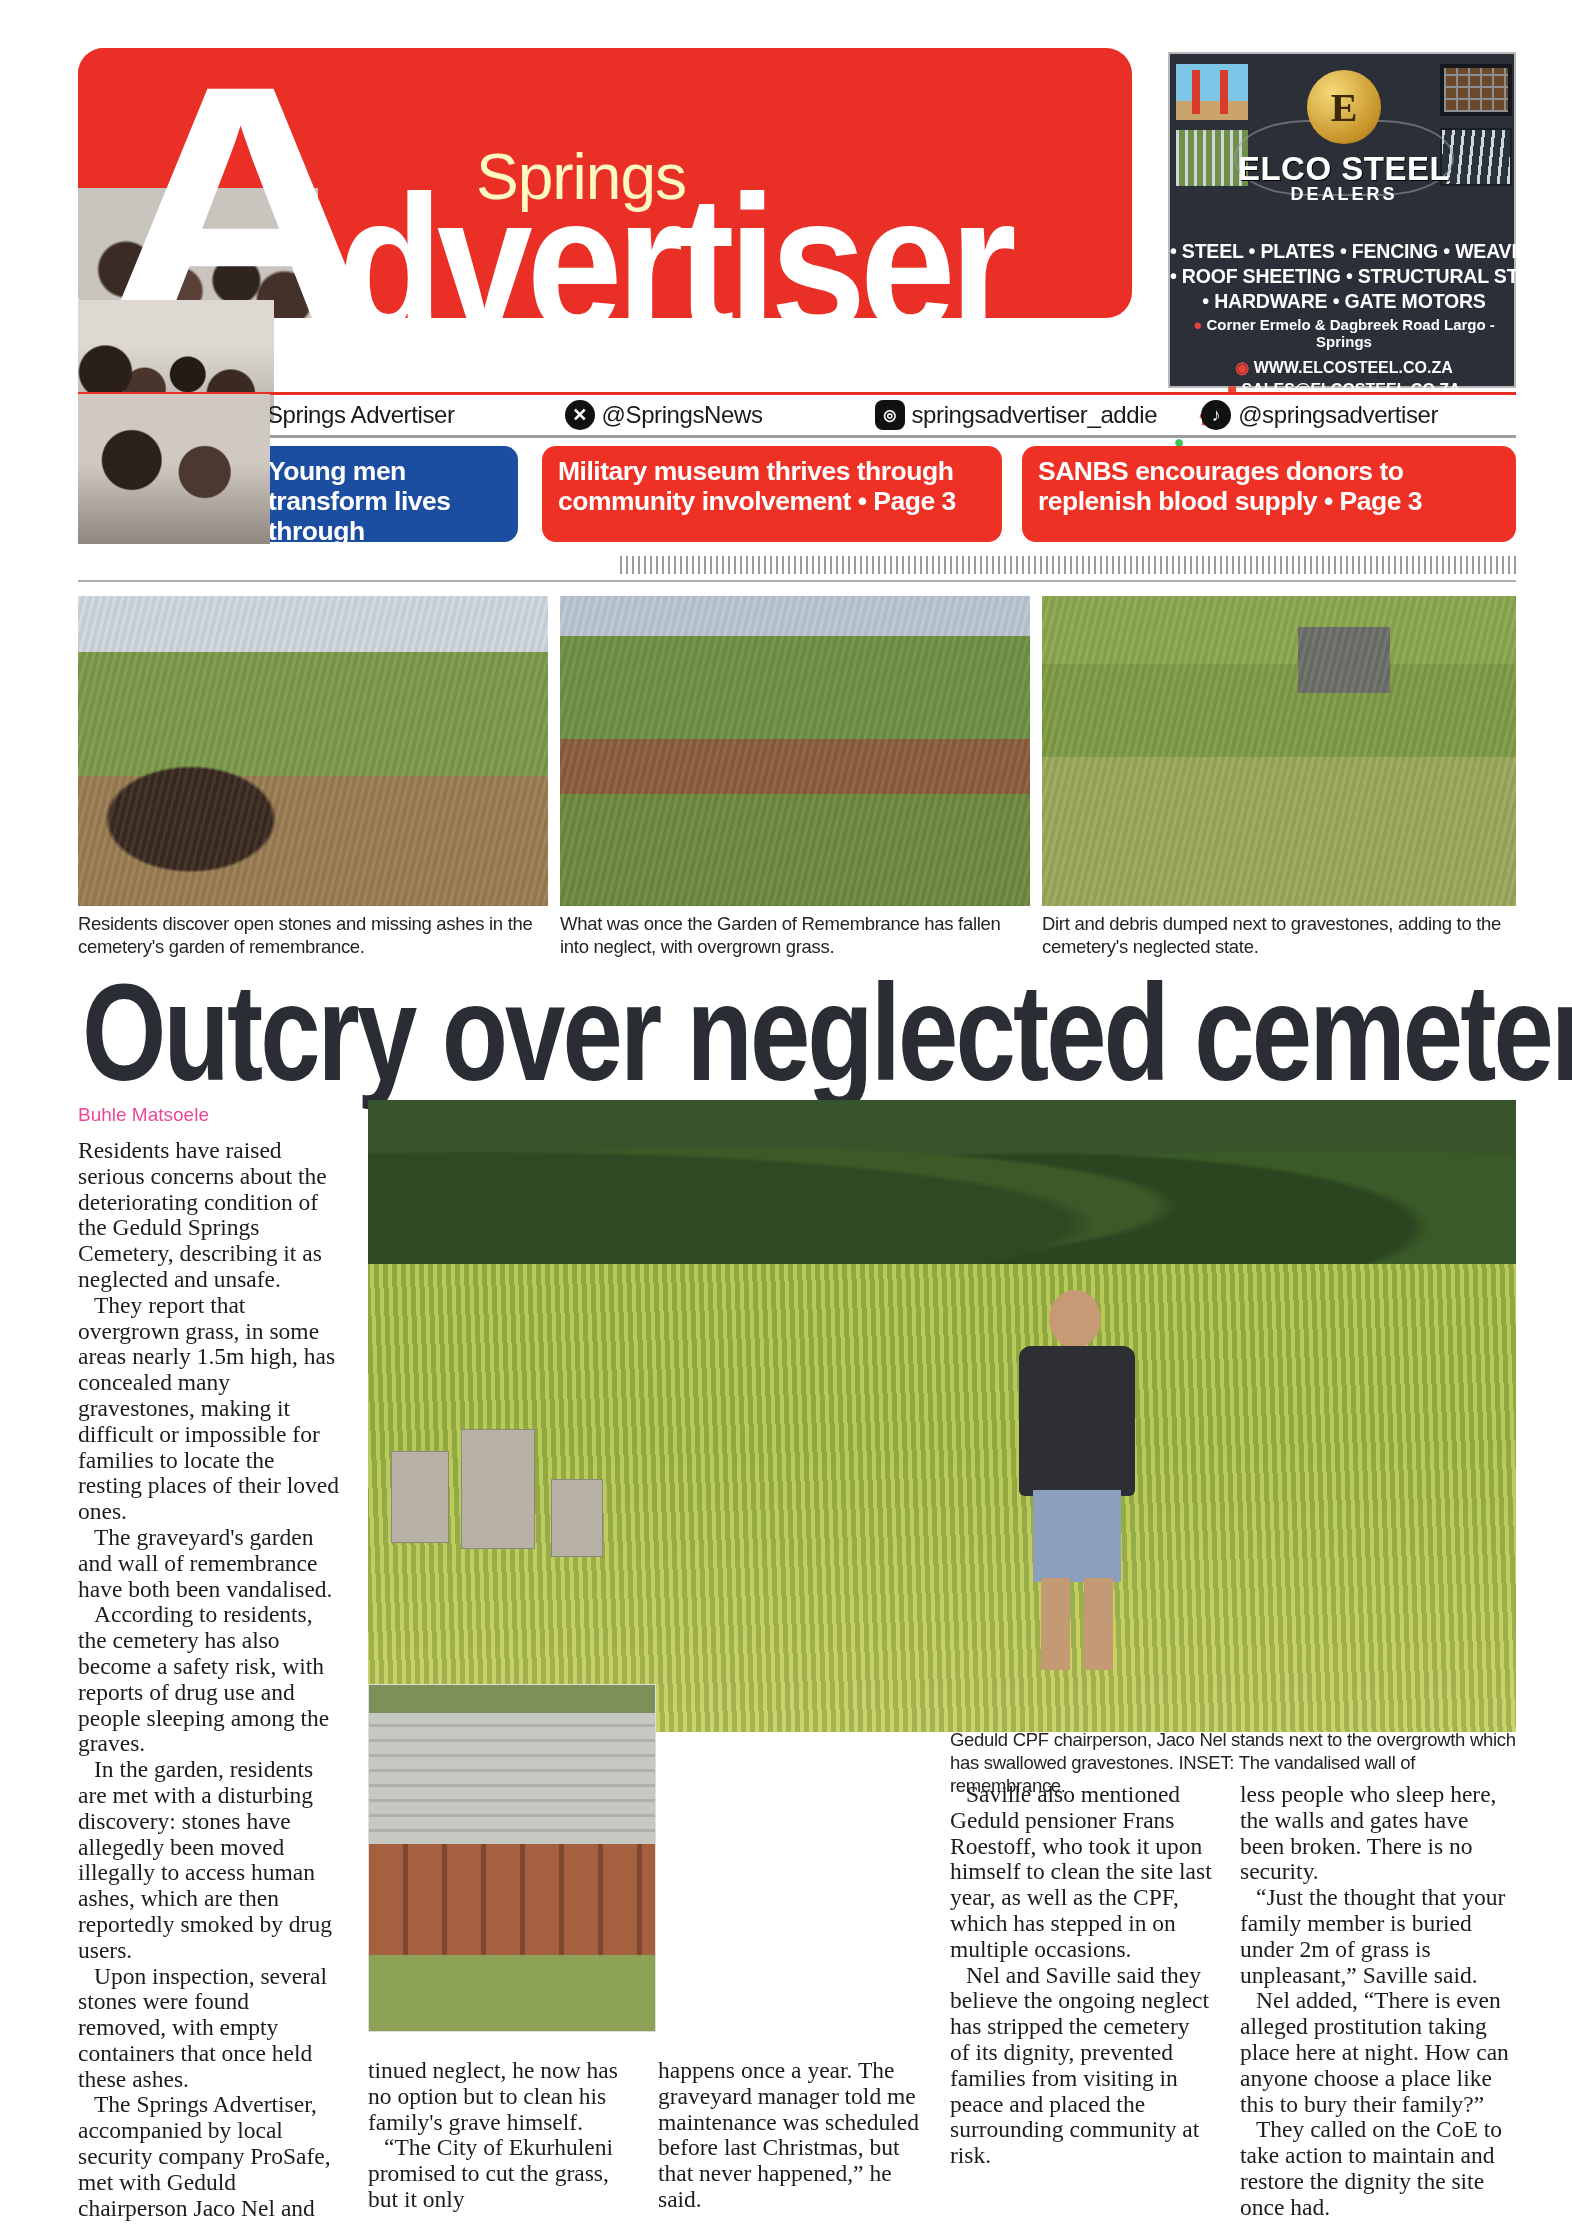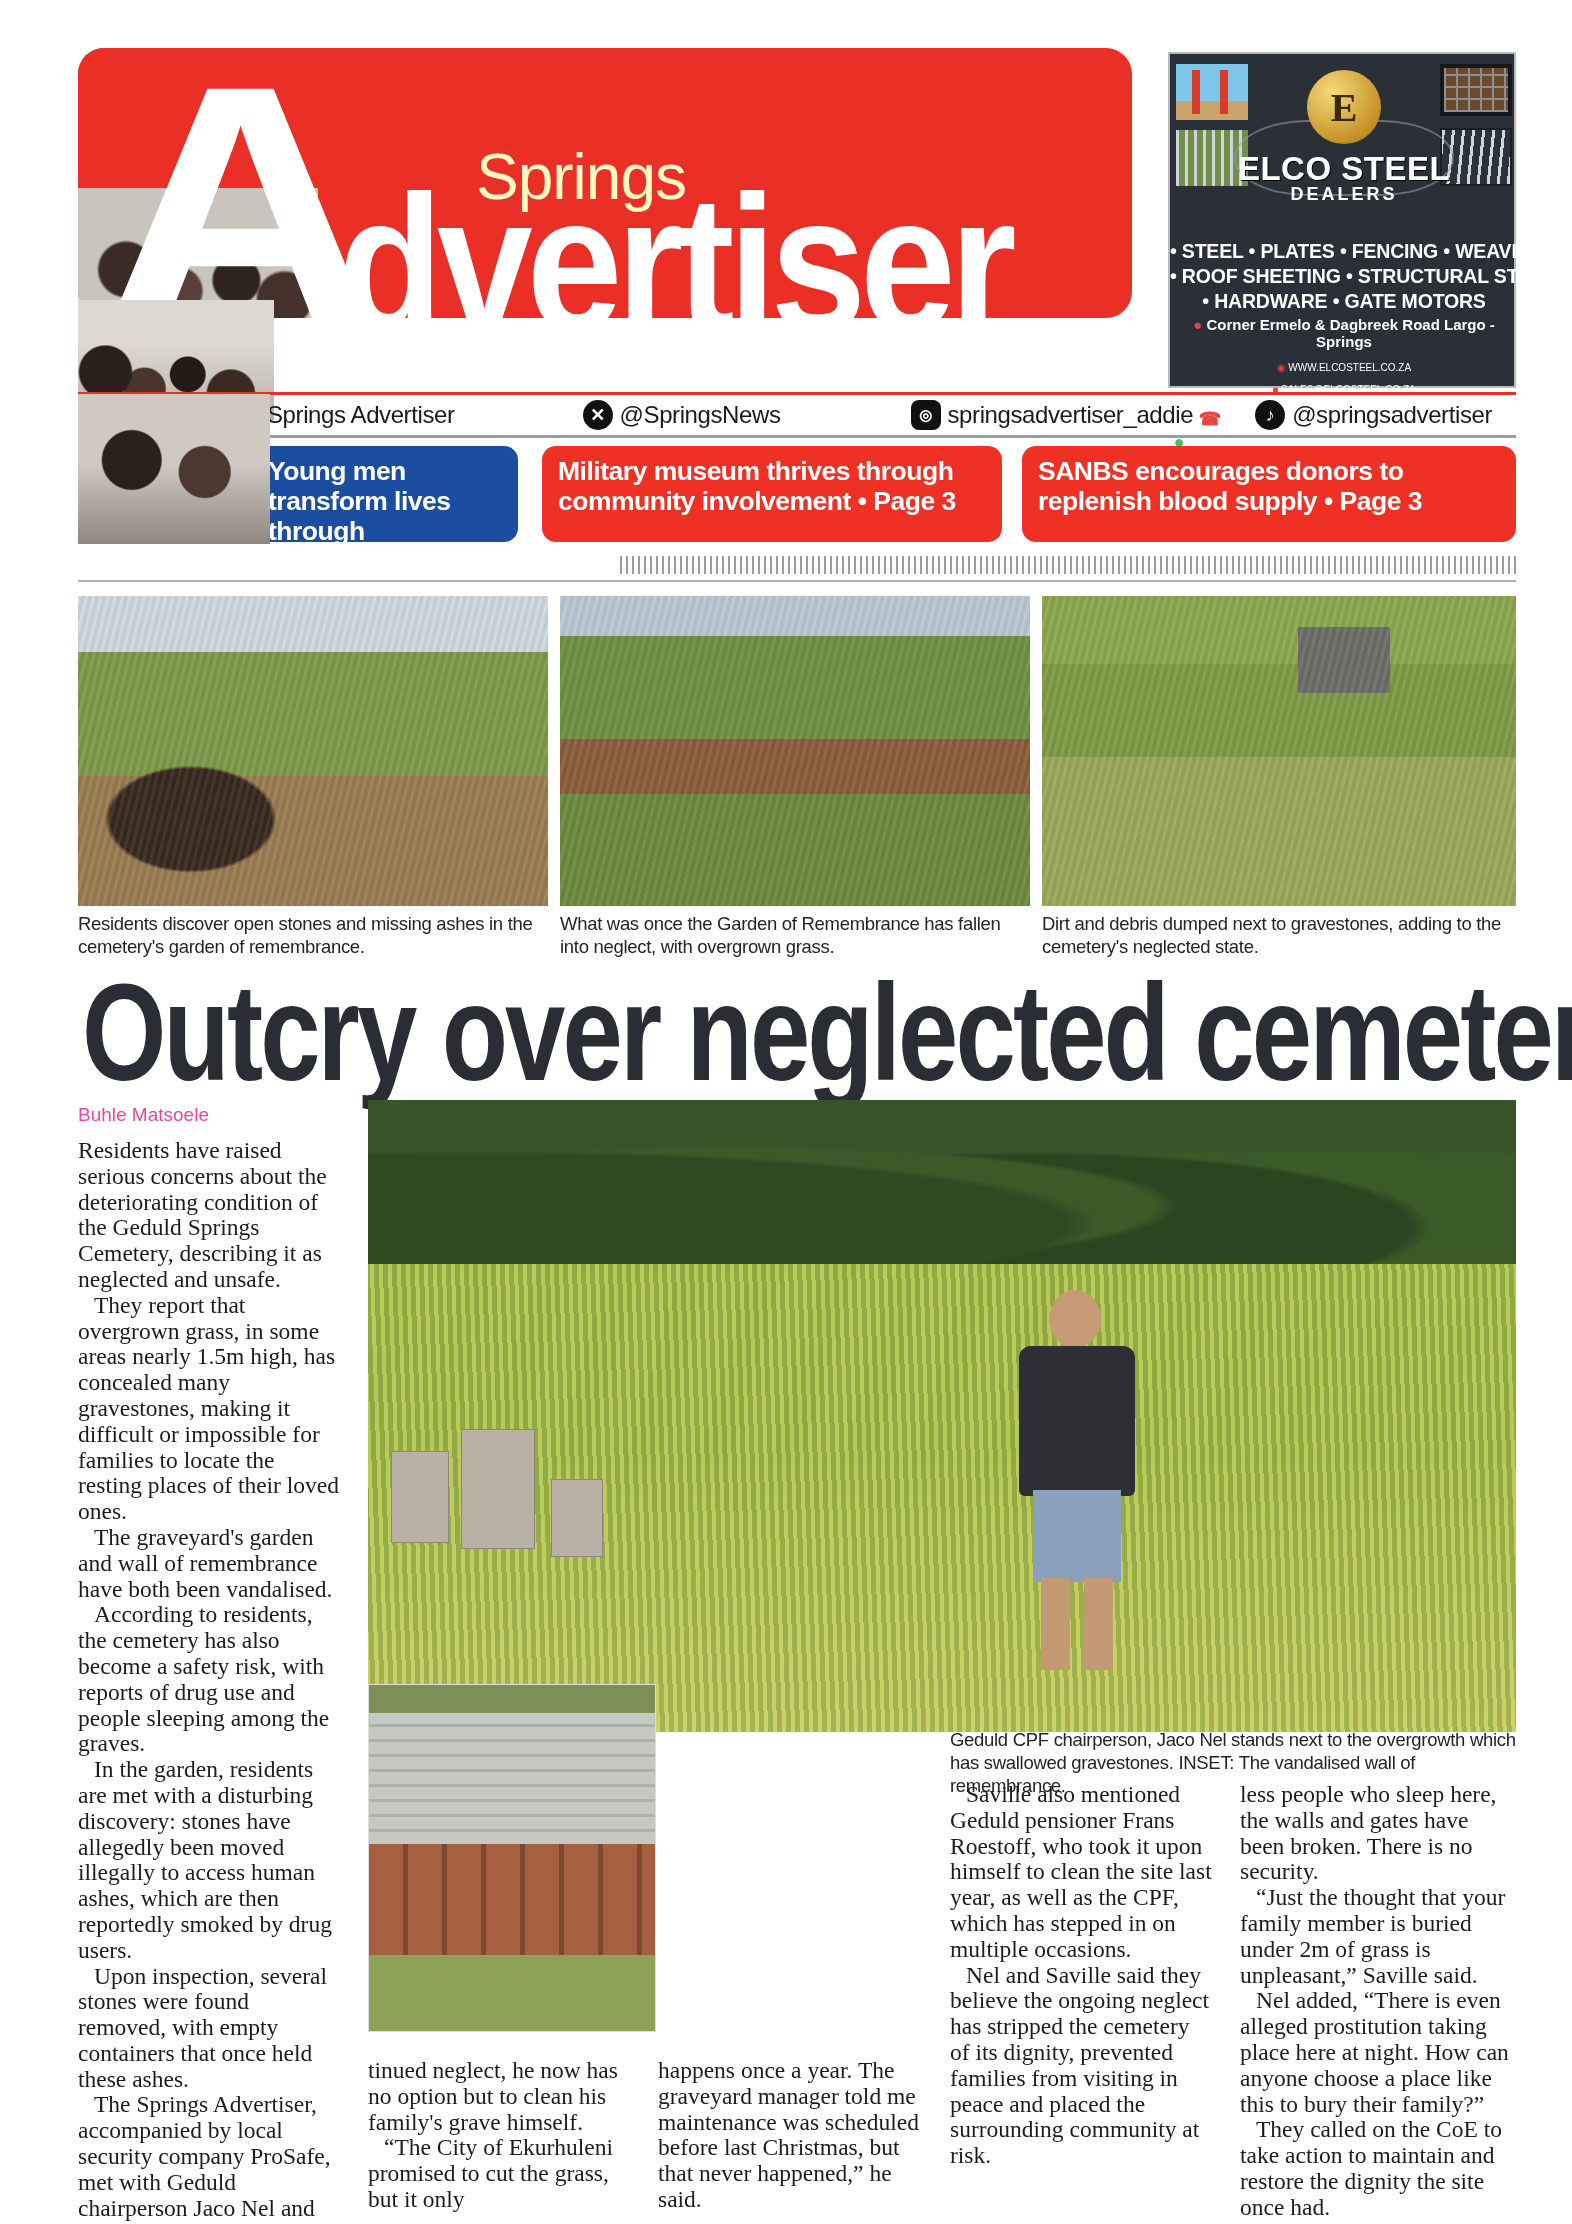--- a/index.html
+++ b/index.html
@@ -99,34 +99,34 @@
   .elco-dealers { position:absolute; left:0; top:130px; width:348px; text-align:center;
     font-weight:bold; font-size:18px; letter-spacing:3px; }
   .elco-pipes {
     position:absolute; left:64px; top:62px; width:220px; height:76px;
     border:2px solid #9aa0a8; border-radius:40%/60%; opacity:.55;
   }
   .elco-lines { position:absolute; left:0; top:185px; width:348px; text-align:center; }
   .elco-lines div { font-weight:bold; font-size:19.5px; line-height:25px; letter-spacing:-0.2px; white-space:nowrap;}
   .elco-contact { position:absolute; left:0; top:262px; width:348px; text-align:center; }
   .elco-addr { font-weight:bold; font-size:15px; margin-bottom:7px; }
-  .elco-web { font-weight:normal; font-size:10px; line-height:22px; }
+  .elco-web { font-weight:bold; font-size:16px; line-height:22px; }
   .elco-phone { font-weight:bold; font-size:18px; margin-top:7px; }
   .elco-wa { font-weight:bold; font-size:18px; margin-top:2px; }
   .pin { color:#e8443a; }
   .globe { color:#e8443a; }
   .env { color:#e8443a; }
   .phn { color:#e8443a; }
   .wa { color:#3ec45c; }
 
   
   .social-bar {
     position:absolute; left:78px; top:392px; width:1438px; height:46px;
     border-top:3px solid #ea2f26; border-bottom:3px solid #9d9d9d;
-    display:flex; align-items:center;gap:18px;
+    display:flex; align-items:center;
   }
   .social-item { display:flex; align-items:center; font-size:24px; color:#1a1a1a; letter-spacing:-0.4px; }
   .social-icon {
     width:30px;height:30px;border-radius:50%;background:#111;color:#fff;
     display:flex;align-items:center;justify-content:center;
     font-size:18px;font-weight:bold;margin-right:7px;flex:none;
   }
   .si-fb{font-family:"Liberation Serif",serif;font-size:22px;}
   .si-ig{border-radius:8px;font-size:15px;}
 

